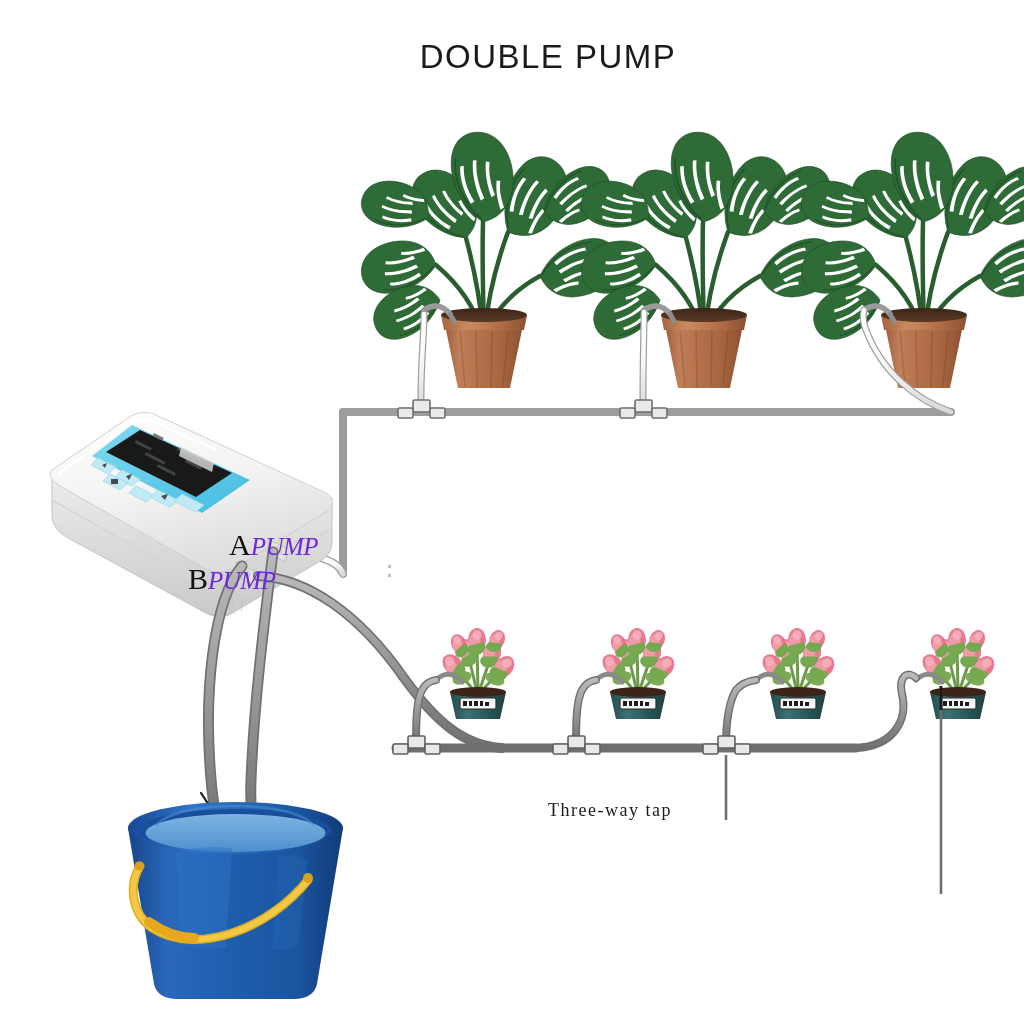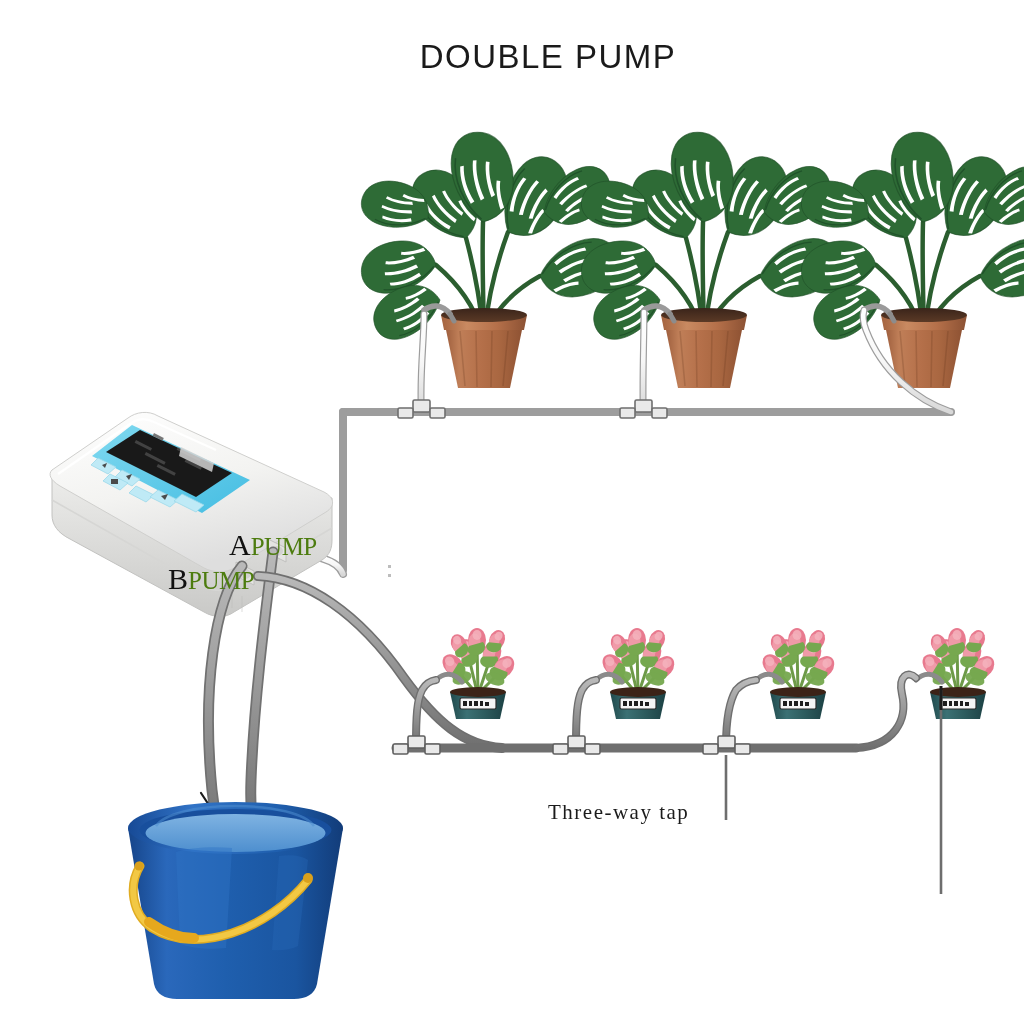--- a/index.html
+++ b/index.html
@@ -25,26 +25,26 @@
   }
 
   .lbl{
     position:absolute;
     font-family:"Liberation Serif", serif;
     white-space:nowrap;
     color:#141414;
   }
   .lbl-pump{ font-size:25px; font-weight:400; }
   .lbl-pump .big{ font-size:30px; color:#111; font-weight:400; }
-  .lbl-pump .pk{ color:#4d7c0f; letter-spacing:-0.5px; }
+  .lbl-pump .pk{ color:#6d28d9; letter-spacing:-0.5px;font-style:italic; }
 
   .lbl-tap{
     left:512px;top:800px;
     font-family:"Liberation Serif", serif;
-    font-size:21px;
+    font-size:18px;
     letter-spacing:1.5px;
     color:#1b1b1b;
   }
   .lbl-arrow{
     left:772px;top:881px;
     font-family:"Liberation Serif", serif;
     font-size:27px;
     letter-spacing:1.5px;
     color:#1b1b1b;
   }
@@ -653,19 +653,19 @@
       <path d="M905,690 L905,894"></path>
     </g>
 
     <path d="M905,686 L905,710" stroke="#1c1c1c" stroke-width="3" fill="none"></path>
   </svg>
 
   <div class="lbl lbl-pump" style="left:193px;top:528px;">
     <span class="big">A</span><span class="pk">PUMP</span>
   </div>
 
-  <div class="lbl lbl-pump" style="left:132px;top:562px;">
+  <div class="lbl lbl-pump" style="left:152px;top:562px;">
     <span class="big">B</span><span class="pk">PUMP</span>
   </div>
 
   <div class="lbl lbl-tap">Three-way tap</div>
 
 </div>
 
 </body></html>

